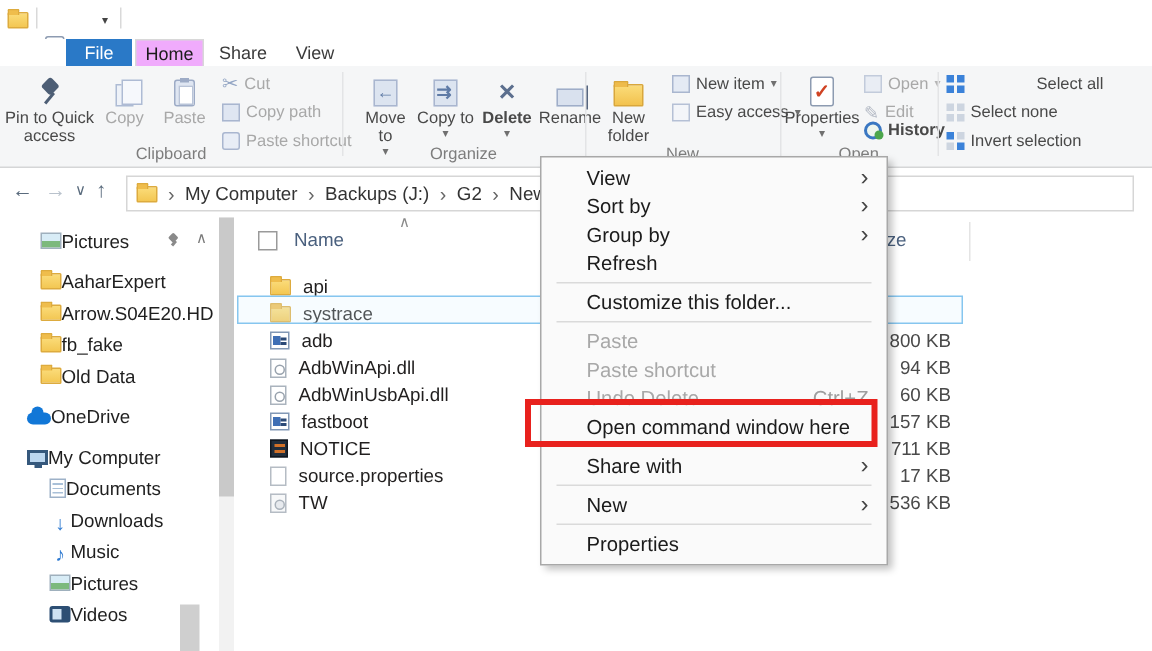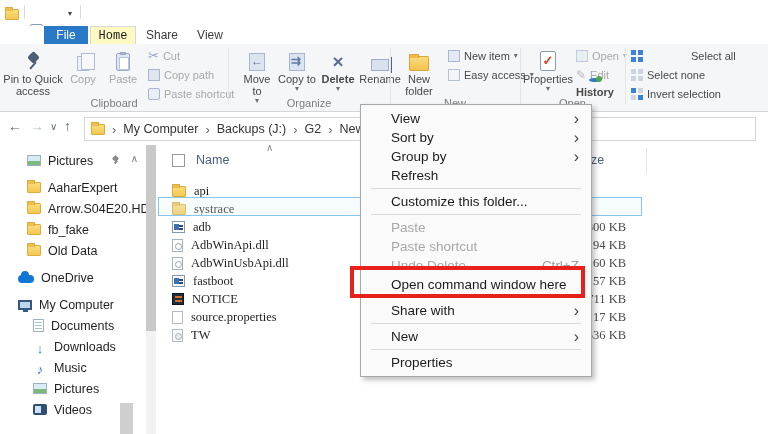--- a/index.html
+++ b/index.html
@@ -8,21 +8,21 @@
 
   
   #titlebar { position:absolute; top:0; left:0; right:0; height:26px; background:#fff; }
   .qat-ico { position:absolute; top:6px; }
   .qat-sep { position:absolute; top:5px; width:1px; height:14px; background:#d9d9d9; }
 
   
   #tabrow { position:absolute; top:26px; left:0; right:0; height:18px; background:#fff; font-size:12px; }
   .tab { position:absolute; top:0; height:18px; display:flex; align-items:center; justify-content:center; color:#3b3b3b;margin-left:42px; }
   .tab.file { left:2px; width:44px; background:#2a79c7; color:#fff; }
-  .tab.active { background:#fef9c3; border:1px solid #d8d8d8; border-bottom:none; color:#1c1c1c;font-family:Liberation Mono, monospace; }
+  .tab.active { background:#f0abfc; border:1px solid #d8d8d8; border-bottom:none; color:#1c1c1c; }
 
   
   #ribbon { position:absolute; top:44px; left:0; right:0; height:68px; background:#f5f6f7; border-bottom:1px solid #d5d6d7; }
   .rgroup { position:absolute; top:0; height:67px; }
   .glabel { position:absolute; bottom:2px; left:0; right:0; text-align:center; font-size:11px; color:#7d7d7d;margin-top:29px; }
   .gsep { position:absolute; top:4px; height:56px; width:1px; background:#e3e4e6; }
   .bigbtn { position:absolute; top:2px; display:flex; flex-direction:column; align-items:center;
             font-size:11px; line-height:12px; color:#494949; text-align:center; }
   .bigbtn .ibox { height:25px; display:flex; align-items:flex-end; justify-content:center; margin-bottom:2px; }
   .smallrow { position:absolute; height:17px; display:flex; align-items:center; gap:4px; font-size:11px; color:#494949; white-space:nowrap; }
@@ -76,21 +76,21 @@
 
   
   #addrrow { position:absolute; top:112px; left:0; right:0; height:33px; background:#fff; }
   .nav-glyph { position:absolute; top:6px; font-size:14px; color:#5a6b7d; }
   #addrfield { position:absolute; left:84px; right:12px; top:5px; height:24px; background:#fff; border:1px solid #d6d6d6; display:flex; align-items:center; font-size:12.5px; color:#333; padding-left:6px; gap:2px; white-space:nowrap; overflow:hidden; }
   .crumb { padding:0 3px; }
   .crumb-sep { color:#666; font-size:13px; padding:0 2px; }
 
   
   #sidebar { position:absolute; top:145px; left:0; width:146px; bottom:0; padding-top:5px; font-size:12.5px; color:#1f1f1f; overflow:hidden; }
-  .side-item { position:relative; height:21px; display:flex; align-items:center; gap:7px; white-space:nowrap; overflow:hidden; }
+  .side-item { position:relative; height:21px; display:flex; align-items:center; white-space:nowrap; overflow:hidden; }
   .lvl-q { padding-left:27px; }
   .lvl-g { padding-left:18px; }
   .lvl-c { padding-left:33px; }
   .gap { margin-top:6px; }
   .pin-mini { position:absolute; right:26px; top:6px; width:8px; height:8px; }
   .pin-mini::before { content:""; position:absolute; left:1px; top:0; width:5px; height:5px; background:#8a8a8a; border-radius:1px; transform:rotate(45deg); }
   .pin-mini::after { content:""; position:absolute; left:3px; top:4px; width:1.5px; height:4px; background:#8a8a8a; transform:rotate(40deg); }
   .collapse-ch { position:absolute; right:8px; top:3px; color:#7a7a7a; font-size:10px; }
   #side-scroll { position:absolute; left:146px; top:145px; width:10px; bottom:0; background:#f2f2f2; }
   #side-thumb { position:absolute; left:0; top:0; width:10px; height:186px; background:#c9c9c9; }
@@ -128,21 +128,21 @@
   .i-gearfile::after { content:""; position:absolute; left:2px; top:3px; width:5px; height:5px; border:1.5px solid #aab2bb; border-radius:50%; background:#e7eaee; }
 
   
   #filearea { position:absolute; left:160px; top:145px; right:0; bottom:0; background:#fff; }
   #list-header { position:absolute; left:0; top:3px; right:0; height:24px; color:#4a607e; font-size:12.5px; }
   #hdr-check { position:absolute; left:12px; top:6px; width:13px; height:13px; border:1px solid #9a9a9a; background:#fff; }
   #hdr-name { position:absolute; left:36px; top:5px; }
   #hdr-sort { position:absolute; left:106px; top:-6px; color:#8a8a8a; font-size:10px; }
   #hdr-size { position:absolute; left:420px; top:5px; }
   #col-sep { position:absolute; left:486px; top:0; width:1px; height:26px; background:#e4e4e4; }
-  #rows { position:absolute; left:0; top:37px; right:0;font-family:Liberation Serif, serif; }
+  #rows { position:absolute; left:8px; top:37px; right:0; }
   .frow { height:18px; display:flex; align-items:center; font-size:12.5px; color:#211f1f; }
   .fname { display:flex; align-items:center; gap:8px; padding-left:12px; width:400px; white-space:nowrap; overflow:hidden; }
   .fsize { width:66px; text-align:right; color:#4a4a4a; }
   #sel-box { position:absolute; left:-2px; top:52px; width:484px; height:19px; border:1px solid #86c6ef; background:rgba(224,242,255,0.25); z-index:5; }
 
   
   #ctxmenu { position:absolute; left:360px; top:104px; width:232px; background:#fafafa; border:1px solid #a8a8a8; box-shadow:3px 3px 5px rgba(0,0,0,0.25); z-index:50; padding:4px 0; }
   .mi { height:19px; display:flex; align-items:center; padding:0 12px 0 30px; font-size:13.5px; color:#1b1b1b; white-space:nowrap; }
   .mi .grow { flex:1; }
   .mi .subarrow { font-size:16px; color:#454545; line-height:14px; }
@@ -272,21 +272,21 @@
     </div>
     <div class="smallrow dis" style="left:56px; top:3px;">
       <span class="ic-sm ic-open"></span>
       <span>Open</span>
       <span class="caret">▾</span>
     </div>
     <div class="smallrow dis" style="left:56px; top:22px;">
       <span style="color:#b3b9c4; font-size:12px;">✎</span>
       <span>Edit</span>
     </div>
-    <div class="smallrow" style="left:56px; top:34px;flex-direction:column;">
+    <div class="smallrow" style="left:56px; top:34px;">
       <span class="ic-history"></span>
       <span style="font-weight:bold;">History</span>
     </div>
     <div class="glabel">Open</div>
   </div>
   <div class="gsep" style="left:625px;"></div>
 
   <div class="rgroup" style="left:625px; width:143px;">
     <div class="smallrow" style="left:6px; top:3px;gap:48px;">
       <span class="ic-sm sel-ico"></span>

